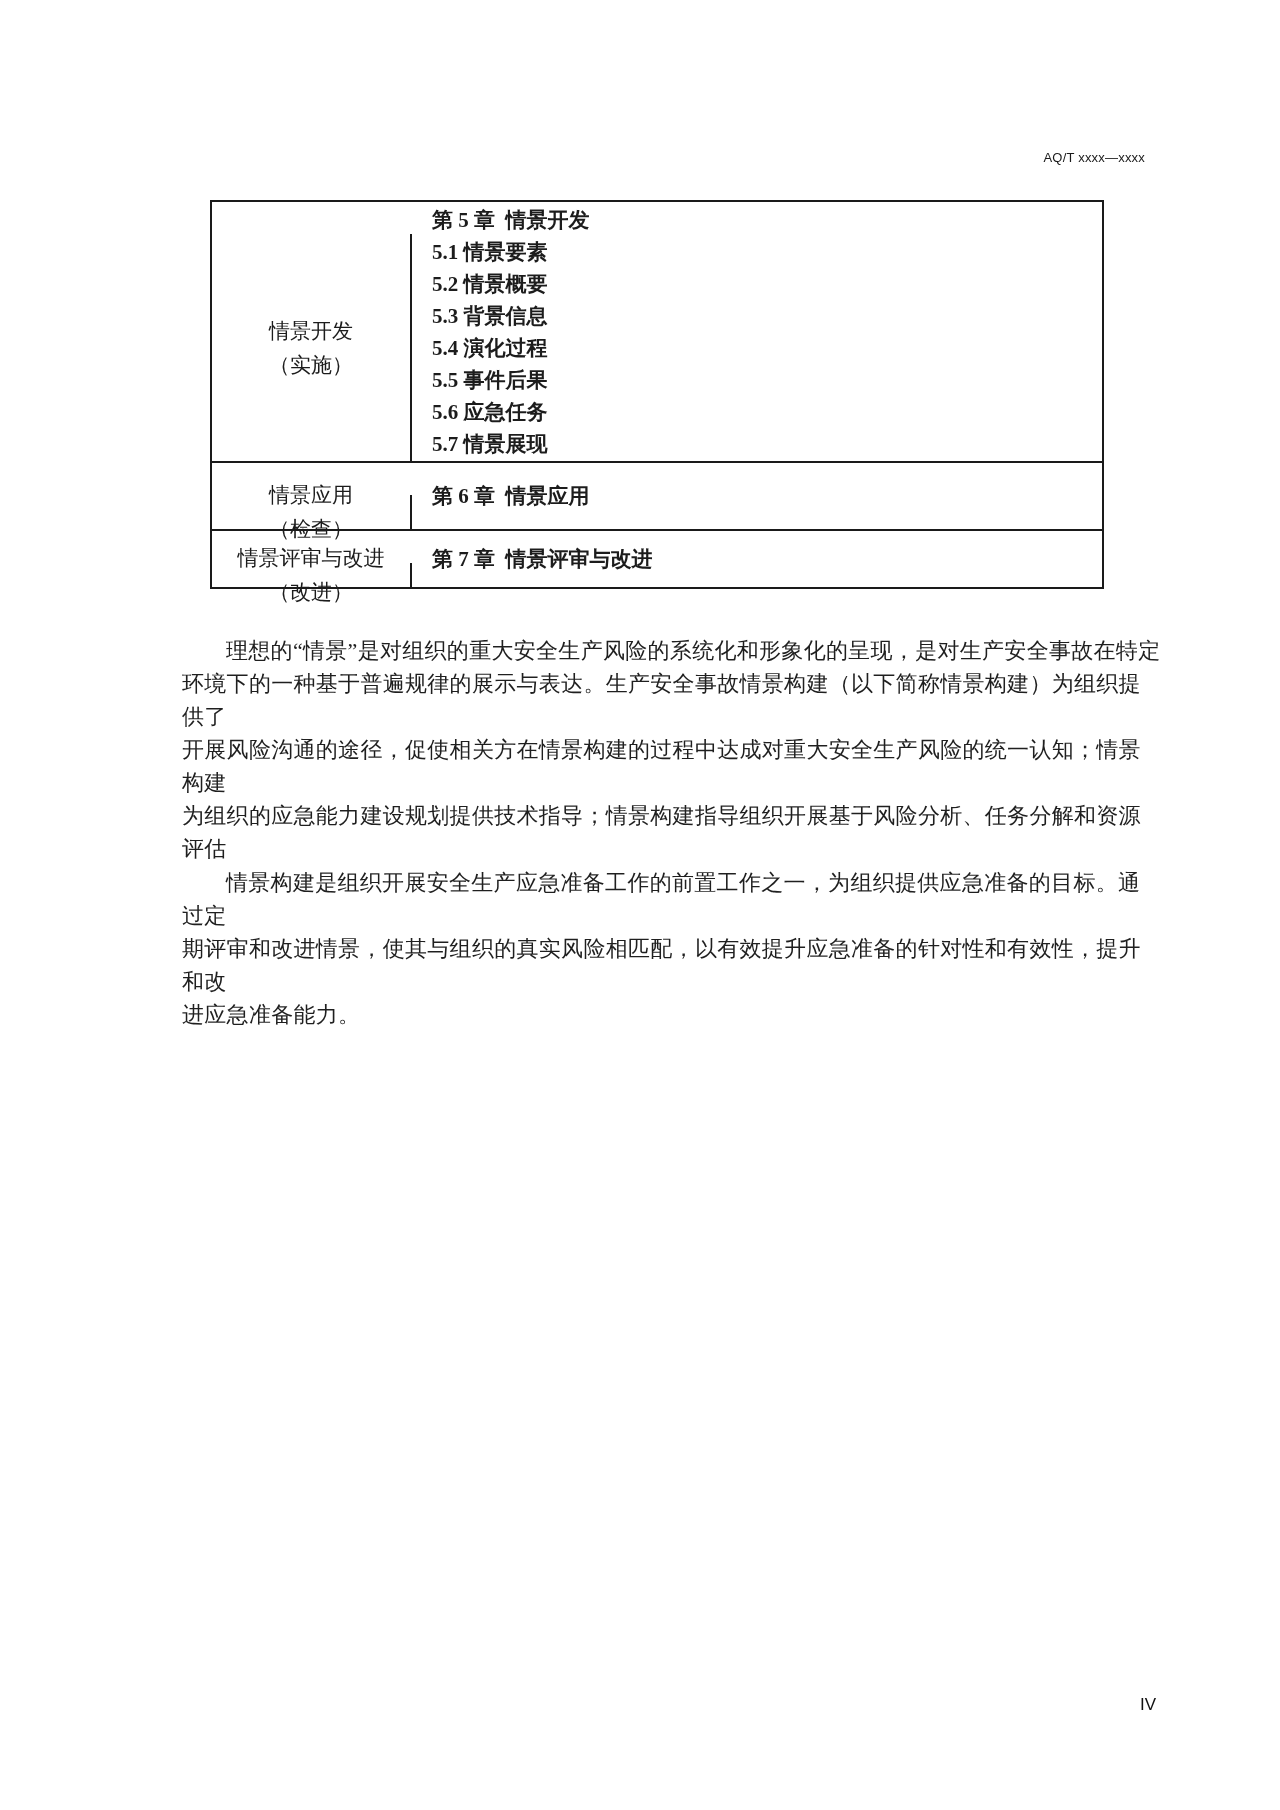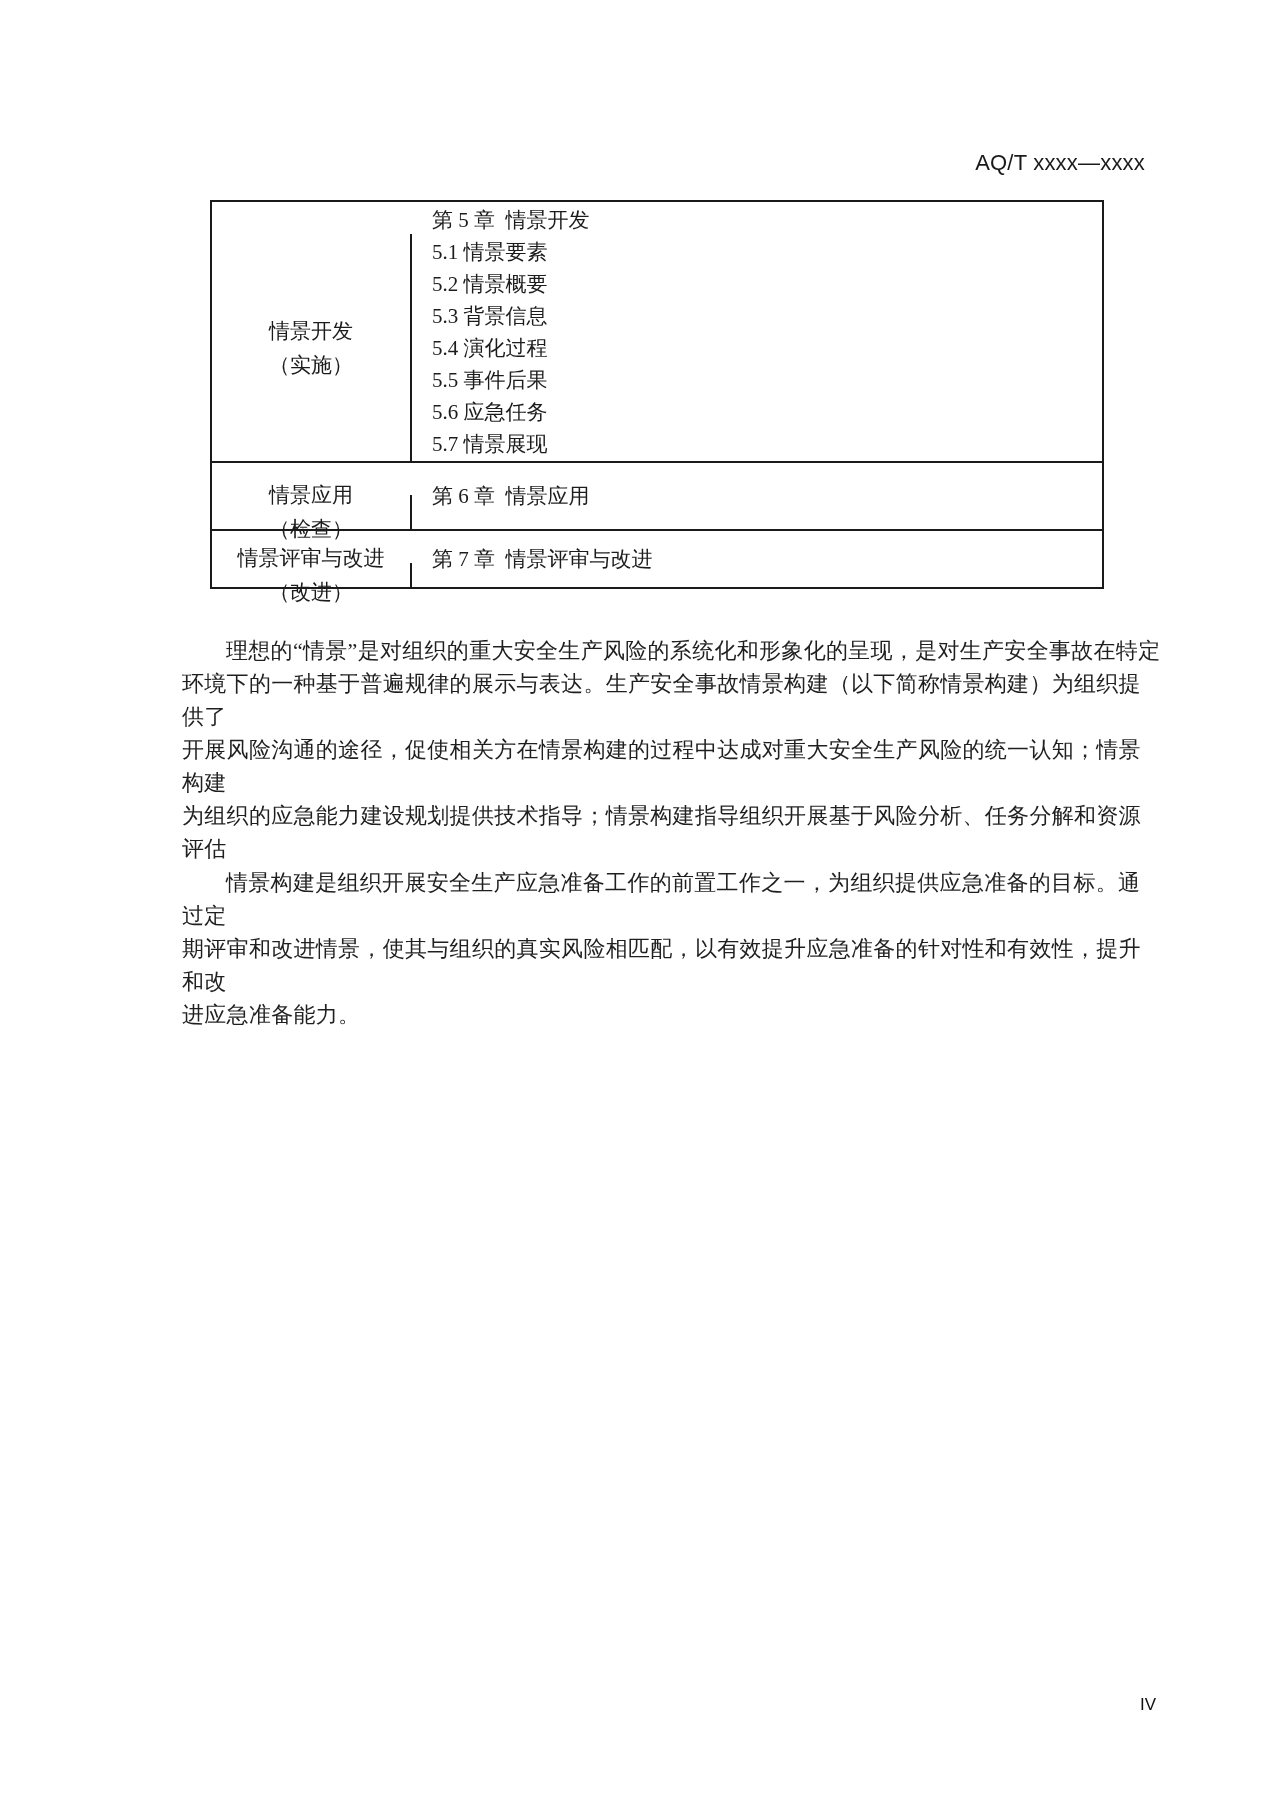--- a/index.html
+++ b/index.html
@@ -8,21 +8,21 @@
     width:1280px;height:1810px;
     background:#ffffff;
     overflow:hidden;
     font-family:"Liberation Serif","DejaVu Serif",serif;
     color:#1c1c1c;
   }
   .doc-code{
     position:absolute;
     top:150px;right:135px;
     font-family:"Liberation Sans","DejaVu Sans",sans-serif;
-    font-size:22px;
+    font-size:13px;
     letter-spacing:0.2px;
     color:#1a1a1a;
     white-space:pre;
   }
   .toc-table{
     position:absolute;
     left:210px;top:200px;
     width:890px;
     border:2px solid #1a1a1a;
   }
@@ -44,20 +44,21 @@
     margin-top:32px;
   }
   .stage-line{line-height:34px;white-space:pre-wrap;}
   .cell-content{
     flex:1 1 auto;
     display:flex;
     flex-direction:column;
     justify-content:center;
     padding-left:20px;
     font-size:21px;
+    font-weight:bold;
   }
   .content-line{line-height:32px;white-space:pre-wrap;}
   .row-1{height:259px;}
   .row-2{height:66px;}
   .row-3{height:56px;}
   .para{
     position:absolute;
     left:155px;
     width:1006px;
     font-size:22px;

